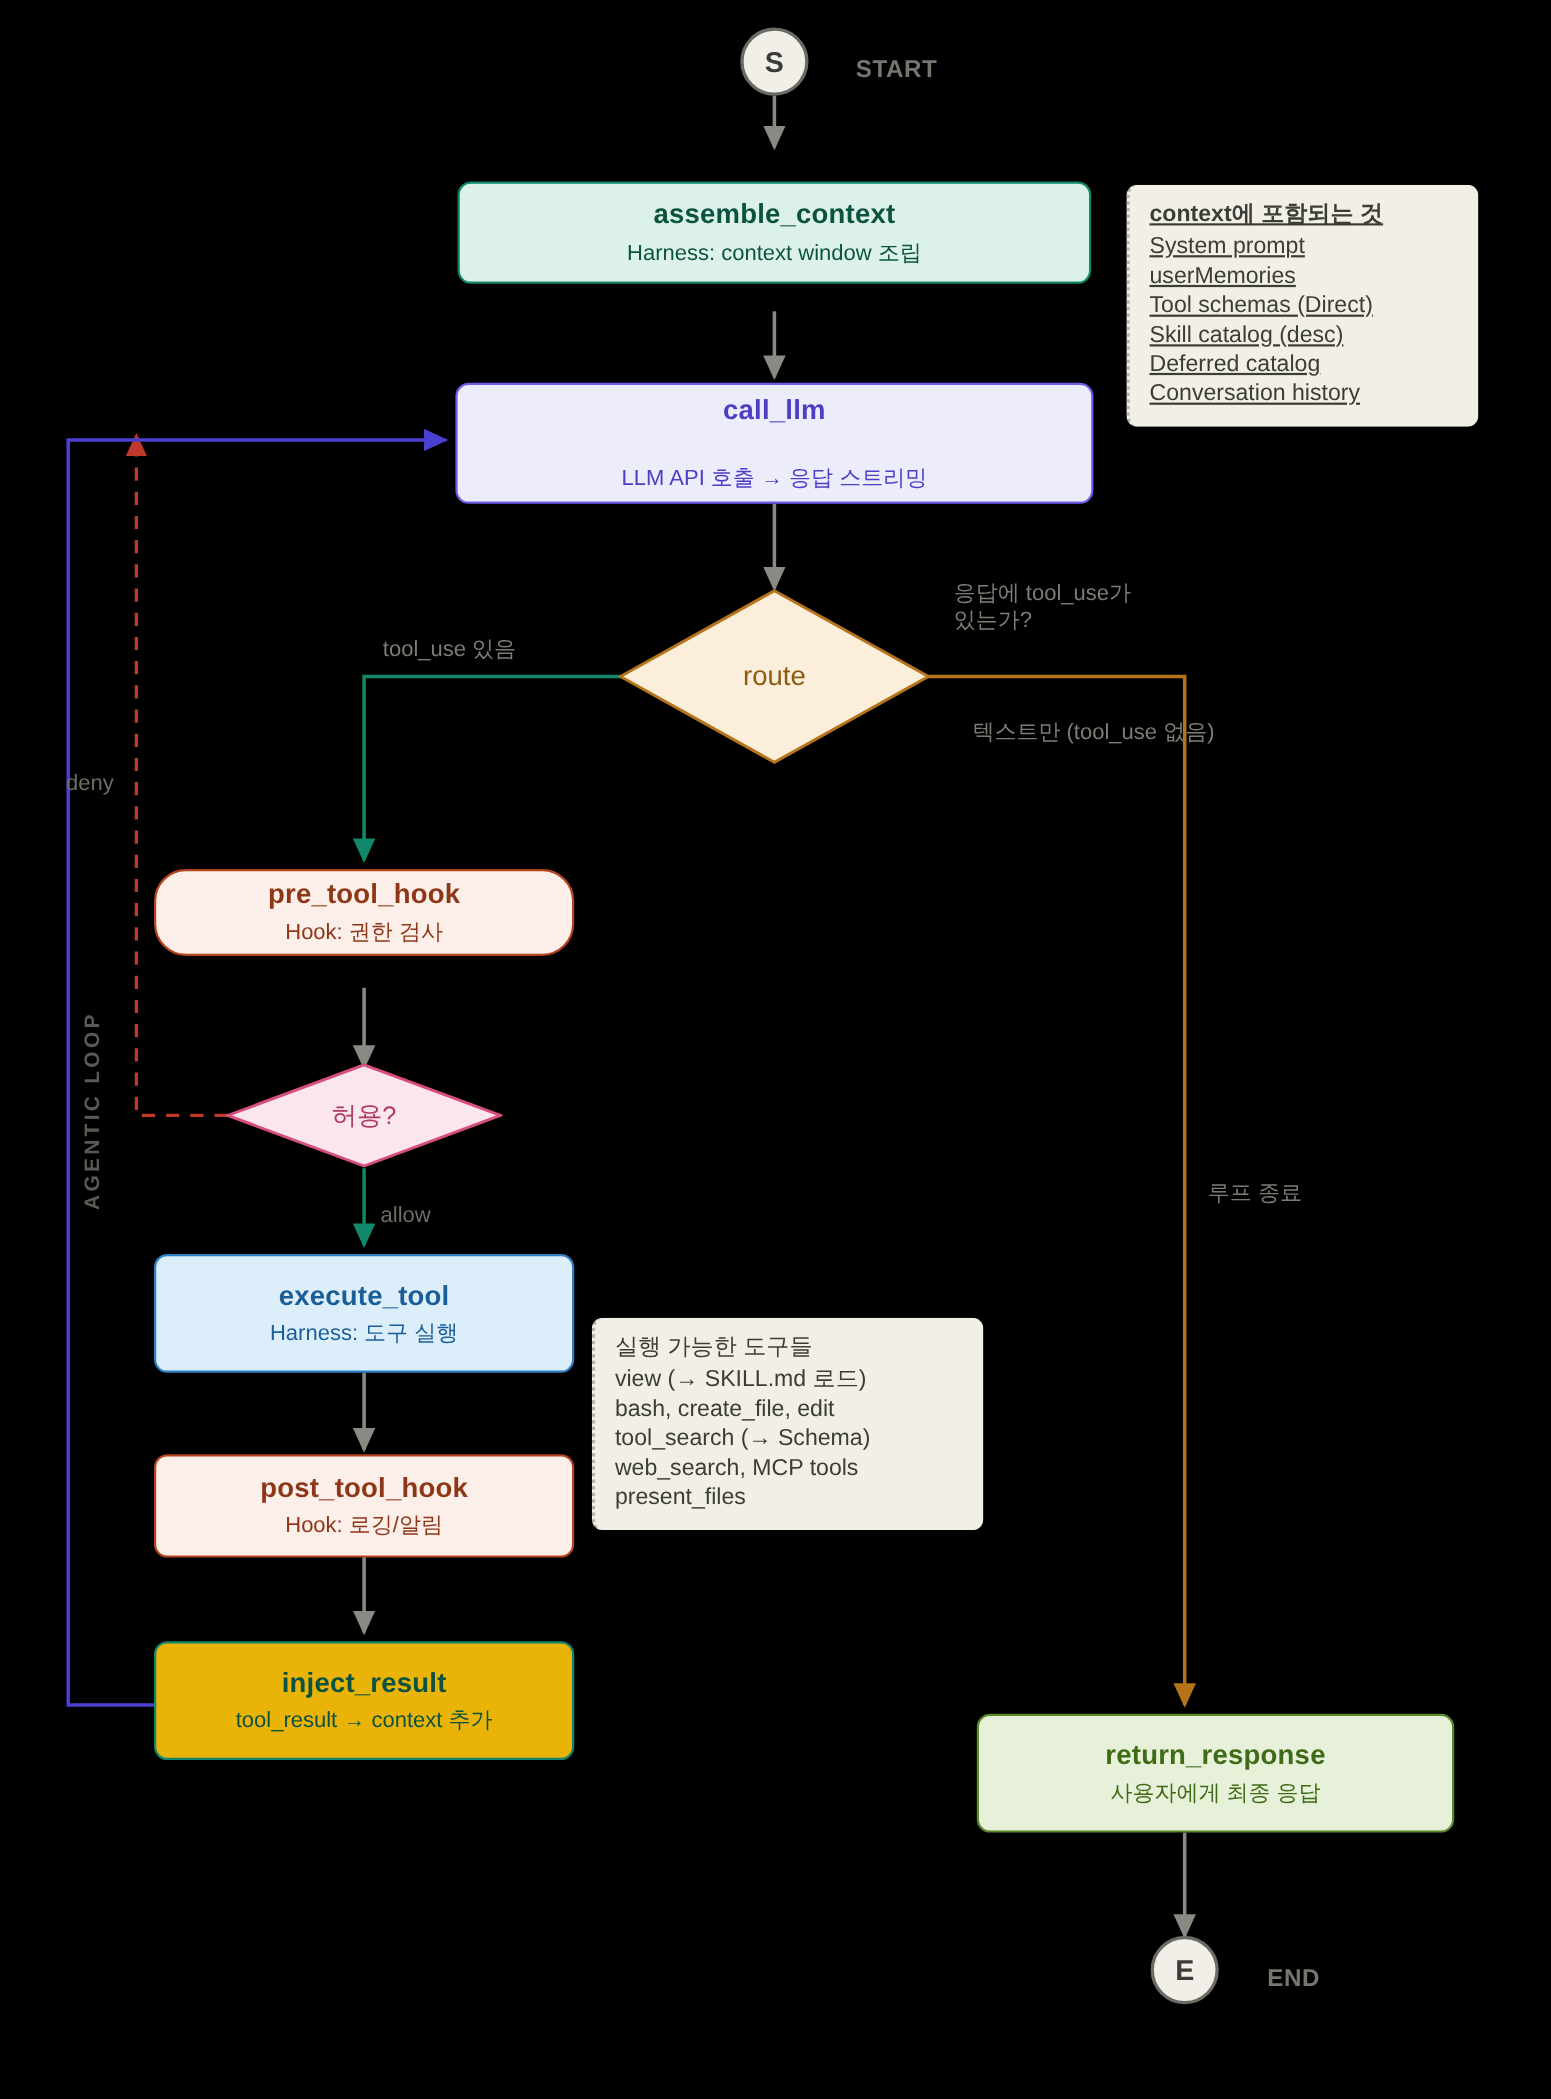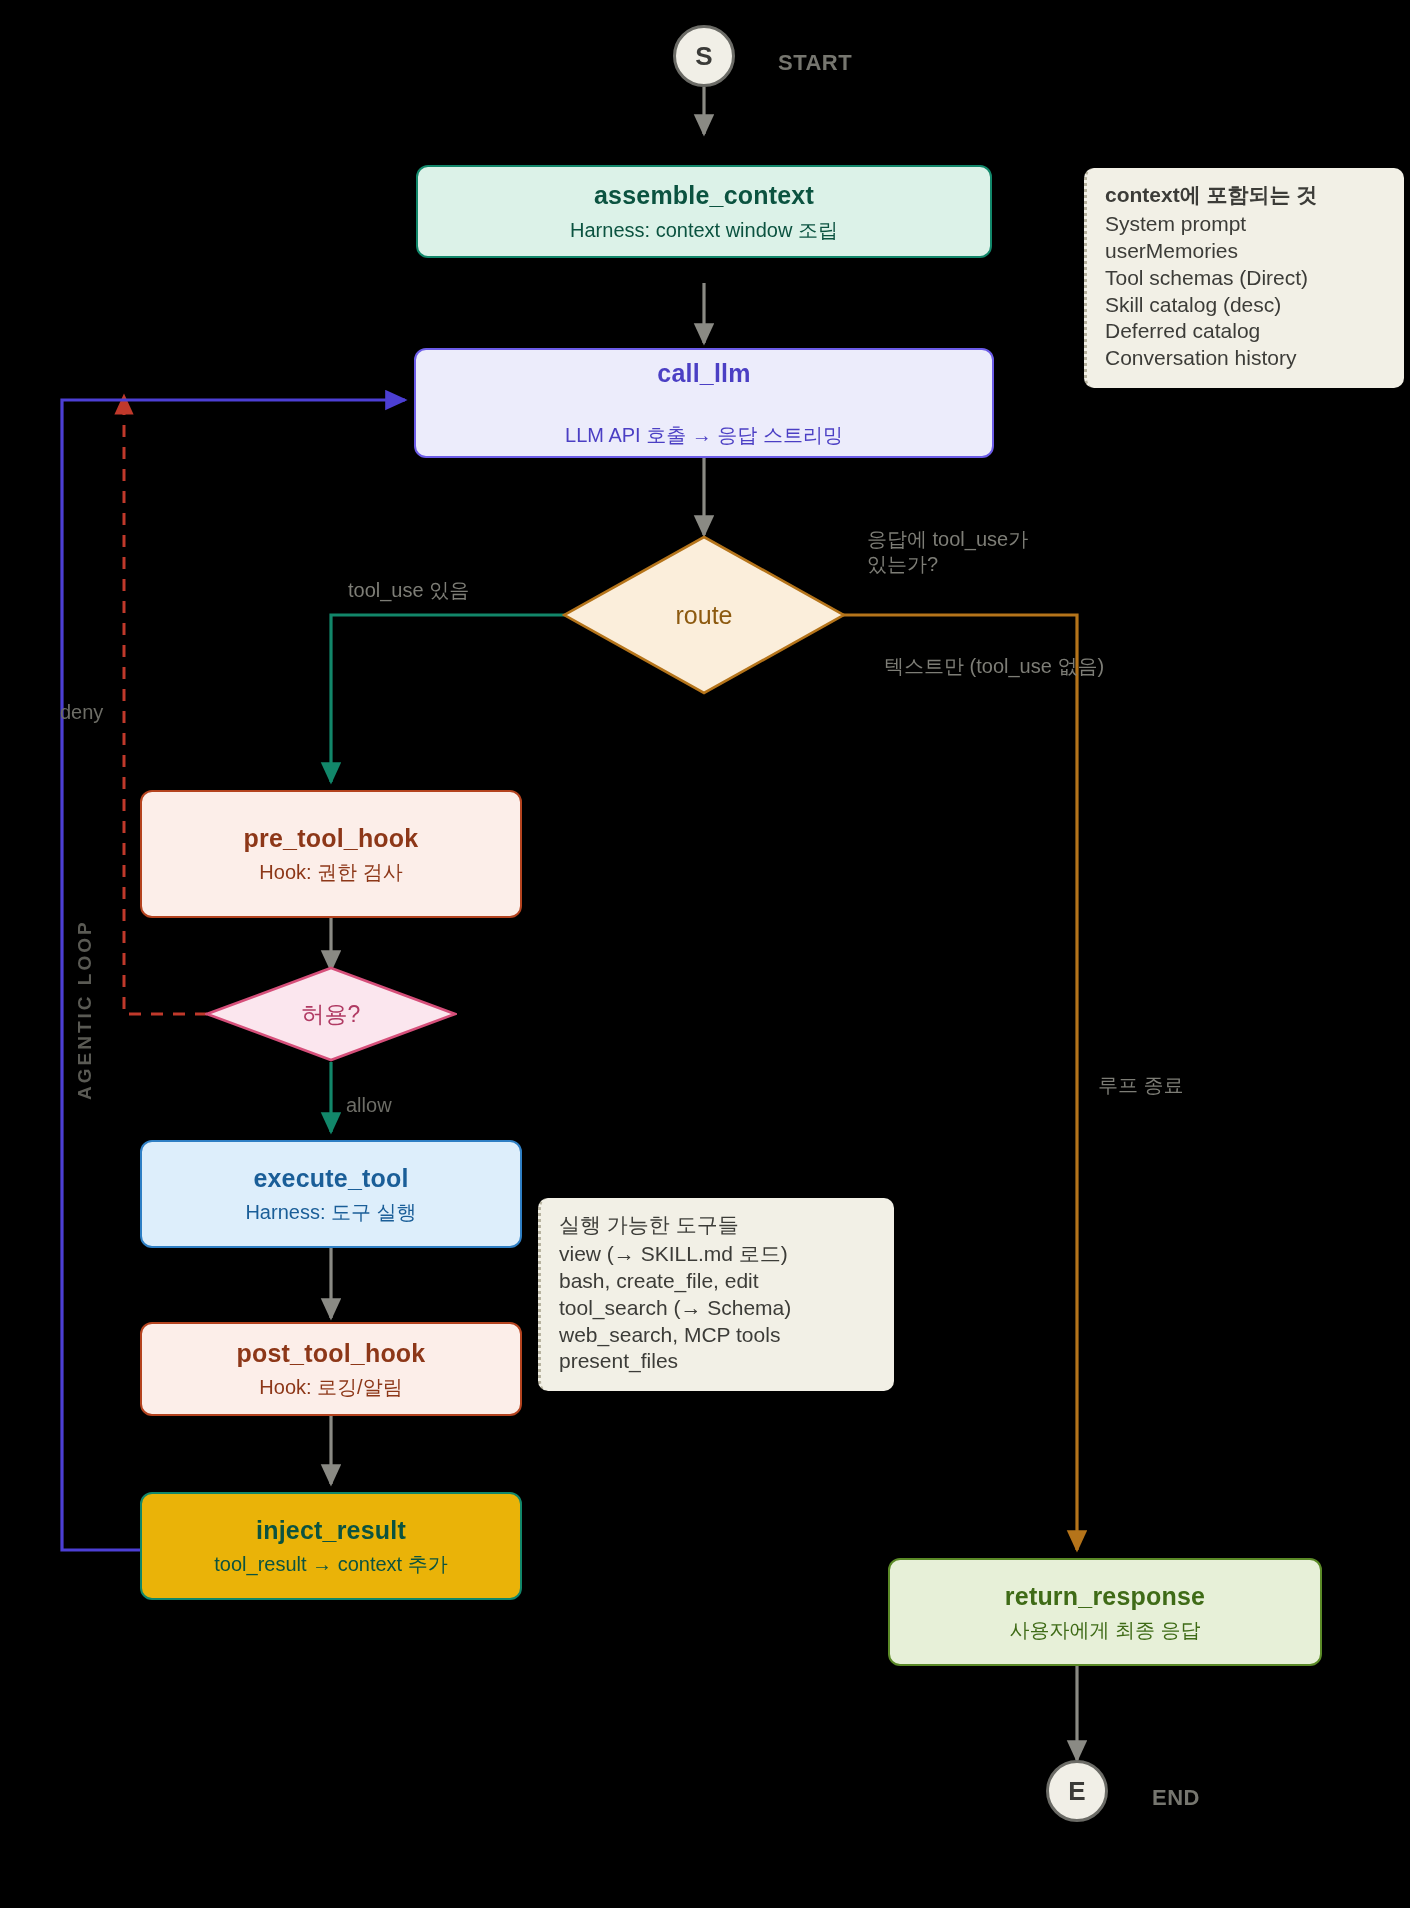--- a/index.html
+++ b/index.html
@@ -182,21 +182,21 @@
   <div class="node n-green" style="left:416px; top:165px; width:576px; height:93px;">
     <div class="title">assemble_context</div>
     <div class="sub">Harness: context window 조립</div>
   </div>
 
   <div class="node n-purple" style="left:414px; top:348px; width:580px; height:110px;gap:28px;">
     <div class="title">call_llm</div>
     <div class="sub">LLM API 호출 → 응답 스트리밍</div>
   </div>
 
-  <div class="node n-pink" style="left:140px; top:790px; width:382px; height:128px;">
+  <div class="node n-pink" style="left:140px; top:790px; width:382px; height:79px;border-radius:29px;">
     <div class="title">pre_tool_hook</div>
     <div class="sub">Hook: 권한 검사</div>
   </div>
 
   <div class="node n-blue" style="left:140px; top:1140px; width:382px; height:108px;">
     <div class="title">execute_tool</div>
     <div class="sub">Harness: 도구 실행</div>
   </div>
 
   <div class="node n-pink" style="left:140px; top:1322px; width:382px; height:94px;">
@@ -221,21 +221,21 @@
     <div class="dlabel" style="color:#8d5a10;">route</div>
   </div>
 
   <div class="diamond" style="left:205px; top:966px; width:252px; height:96px;">
     <svg class="dshape" viewBox="0 0 252 96" preserveAspectRatio="none">
       <polygon points="126,2 250,48 126,94 2,48" fill="#fbe6ee" stroke="#d64f7a" stroke-width="2.6"></polygon>
     </svg>
     <div class="dlabel" style="color:#b03a63; font-size:23px;">허용?</div>
   </div>
 
-  <div class="note" style="left:1084px; top:168px; width:320px;">
+  <div class="note" style="left:1024px; top:168px; width:320px;text-decoration:underline;">
     <div class="note-title">context에 포함되는 것</div>
     <div class="note-line">System prompt</div>
     <div class="note-line">userMemories</div>
     <div class="note-line">Tool schemas (Direct)</div>
     <div class="note-line">Skill catalog (desc)</div>
     <div class="note-line">Deferred catalog</div>
     <div class="note-line">Conversation history</div>
   </div>
 
   <div class="note" style="left:538px; top:1158px; width:356px;margin-top:40px;">

